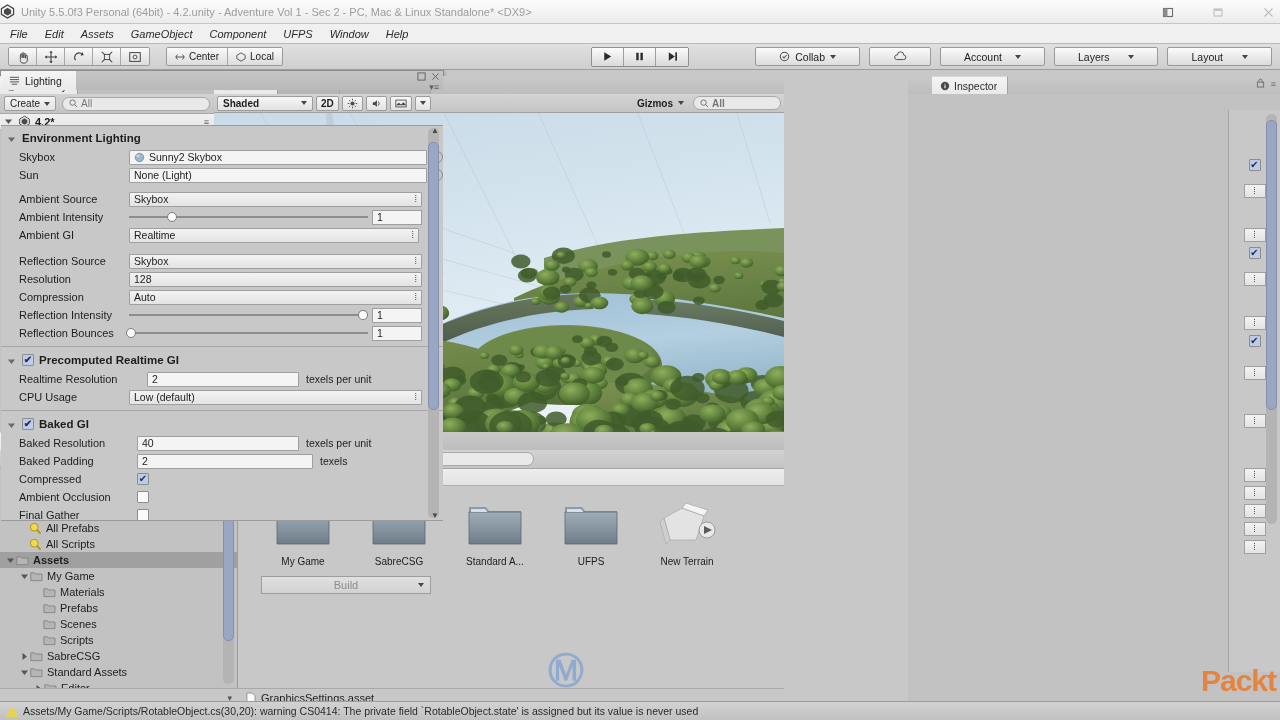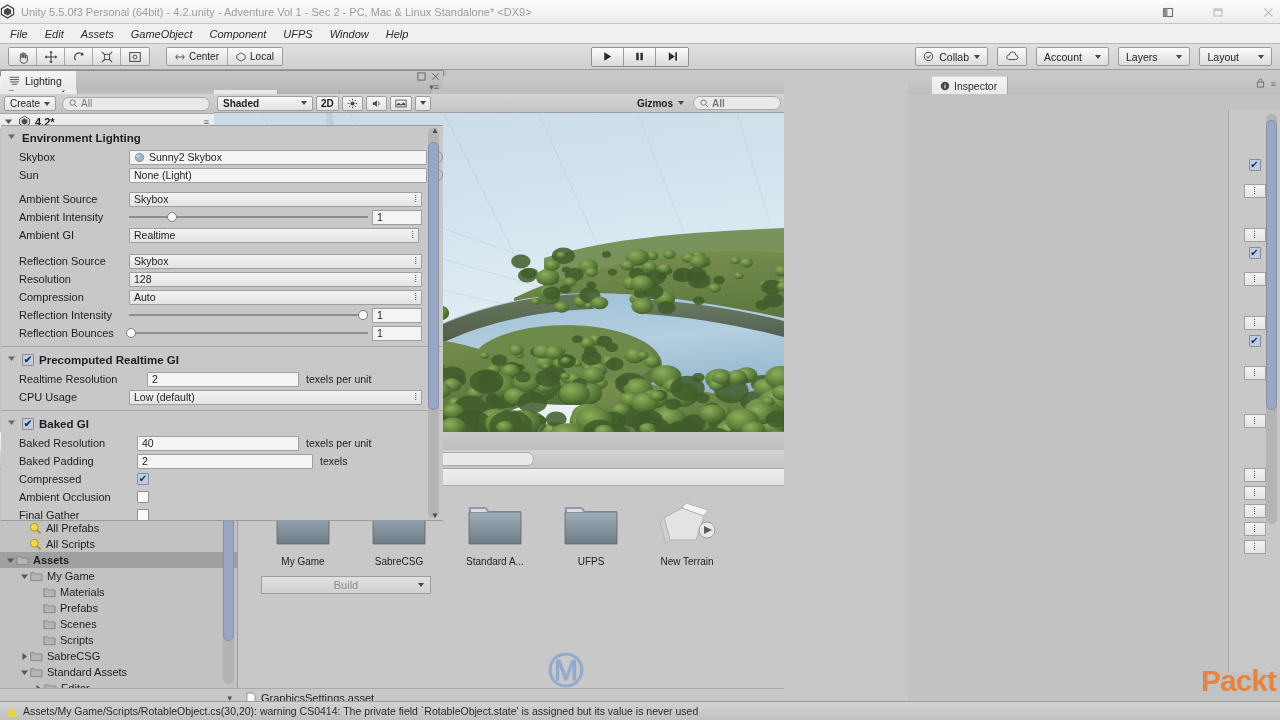--- a/index.html
+++ b/index.html
@@ -44,21 +44,21 @@
                background:linear-gradient(#fbfbfb,#dcdcdc); border-right:1px solid #a8a8a8; }
   .pivot-btn:last-child { border-right:none; }
   .play-group { position:absolute; left:50%; transform:translateX(-50%); display:flex;
                 height:20px; border:1px solid #8f8f8f; border-radius:2px; overflow:hidden; }
   .play-btn { width:32px; display:flex; align-items:center; justify-content:center;
               background:linear-gradient(#fcfcfc,#d9d9d9); border-right:1px solid #9e9e9e; }
   .play-btn:last-child { border-right:none; }
   .tb-right { margin-left:auto; display:flex; align-items:center; gap:9px; }
   .tb-pill { height:19px; border:1px solid #9a9a9a; border-radius:2px;
              background:linear-gradient(#fbfbfb,#dcdcdc); display:flex; align-items:center;
-             padding:0 7px; gap:5px; font-size:10.5px; }
+             padding:0 23px; gap:5px; font-size:10.5px; }
   .caret { width:0;height:0;border-left:3px solid transparent;border-right:3px solid transparent;
            border-top:4px solid #454545; }
 
   
   .panel { position:absolute; background:#c2c2c2; border:1px solid #9d9d9d; }
   .tabstrip { height:18px; background:linear-gradient(#c9c9c9,#bdbdbd); display:flex; align-items:flex-end;
               position:relative; }
   .tab { height:18px; padding:0 10px 0 8px; display:flex; align-items:center; gap:4px;
          font-size:10.5px; color:#2d2d2d; background:linear-gradient(#c3c3c3,#b4b4b4);
          border-right:1px solid #a3a3a3; }
@@ -117,21 +117,21 @@
   .lw-ctrls { position:absolute; right:3px; top:1px; display:flex; gap:5px; color:#5d5d5d; font-size:10px; align-items:center; }
   .lw-seg { height:25px; margin:6px 20px 4px 34px; display:flex; border:1px solid #8d8d8d; border-radius:2px; overflow:hidden; }
   .seg-btn { flex:1; display:flex; align-items:center; justify-content:center; font-size:11.5px;
              background:linear-gradient(#fbfbfb,#e9e9e9); border-right:1px solid #9b9b9b; color:#1d1d1d; }
   .seg-btn:last-child { border-right:none; }
   .seg-btn.active { background:linear-gradient(#6e6e6e,#5e5e5e); color:#fff; }
   .lw-toprow { display:flex; align-items:flex-start; }
   .lw-topicons { display:flex; gap:6px; align-items:center; padding:10px 6px 0 0; }
   .lw-body { position:relative; height:396px; background:#c8c8c8; border-top:1px solid #9b9b9b;
              border-bottom:1px solid #9b9b9b; overflow:hidden; padding-top:3px; }
-  .sec-head { display:flex; align-items:flex-start; gap:5px; font-weight:bold; font-size:11.5px; padding:3px 0 4px 6px; }
+  .sec-head { display:flex; align-items:flex-end; gap:5px; font-weight:bold; font-size:11.5px; padding:3px 0 4px 6px; }
   .lw-row { display:flex; align-items:center; height:18px; padding-left:18px; }
   .lw-row .lab { width:110px; font-size:11px; color:#1d1d1d; }
   .lw-row .lab.indent { padding-left:22px; width:110px; }
   .fld { height:15px; background:#f4f4f4; border:1px solid #9f9f9f; border-radius:1px;
          display:flex; align-items:center; padding:0 4px; font-size:10.5px; }
   .fld.obj { flex:1; gap:4px; }
   .fld.popup { flex:1; justify-content:space-between; background:linear-gradient(#f3f3f3,#e3e3e3); }
   .dots { font-size:9px; color:#3a3a3a; letter-spacing:0; line-height:8px; }
   .radio-target { width:12px; height:12px; border-radius:50%; border:1px solid #8b8b8b; margin-left:4px;
                   display:flex; align-items:center; justify-content:center; }

